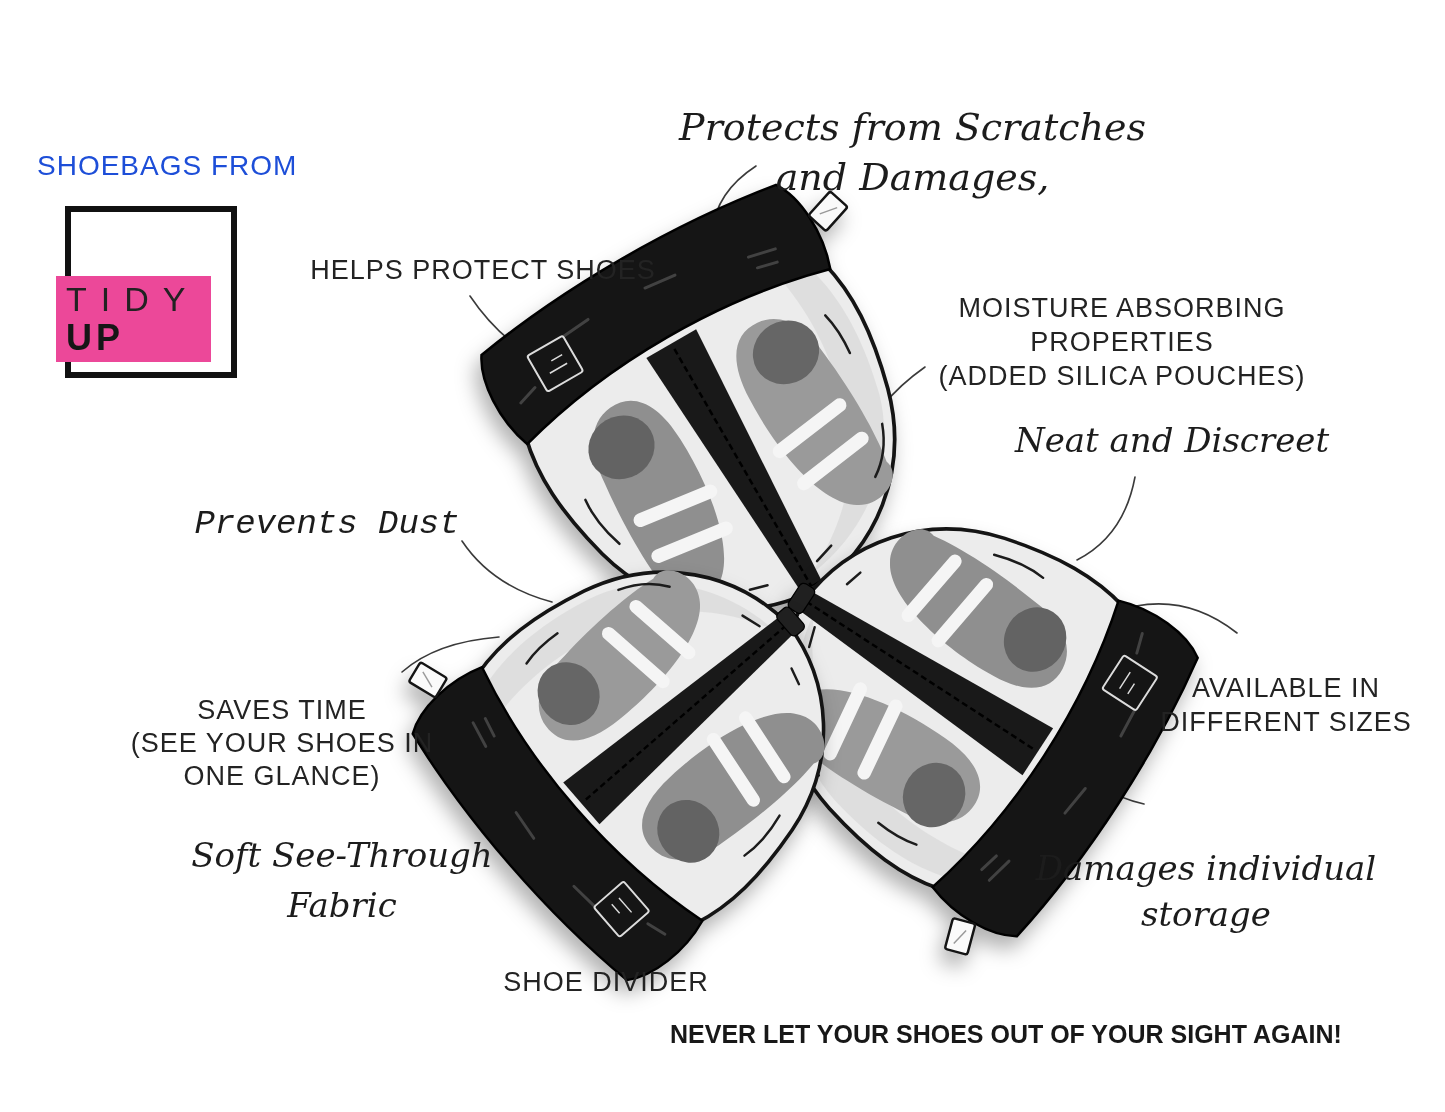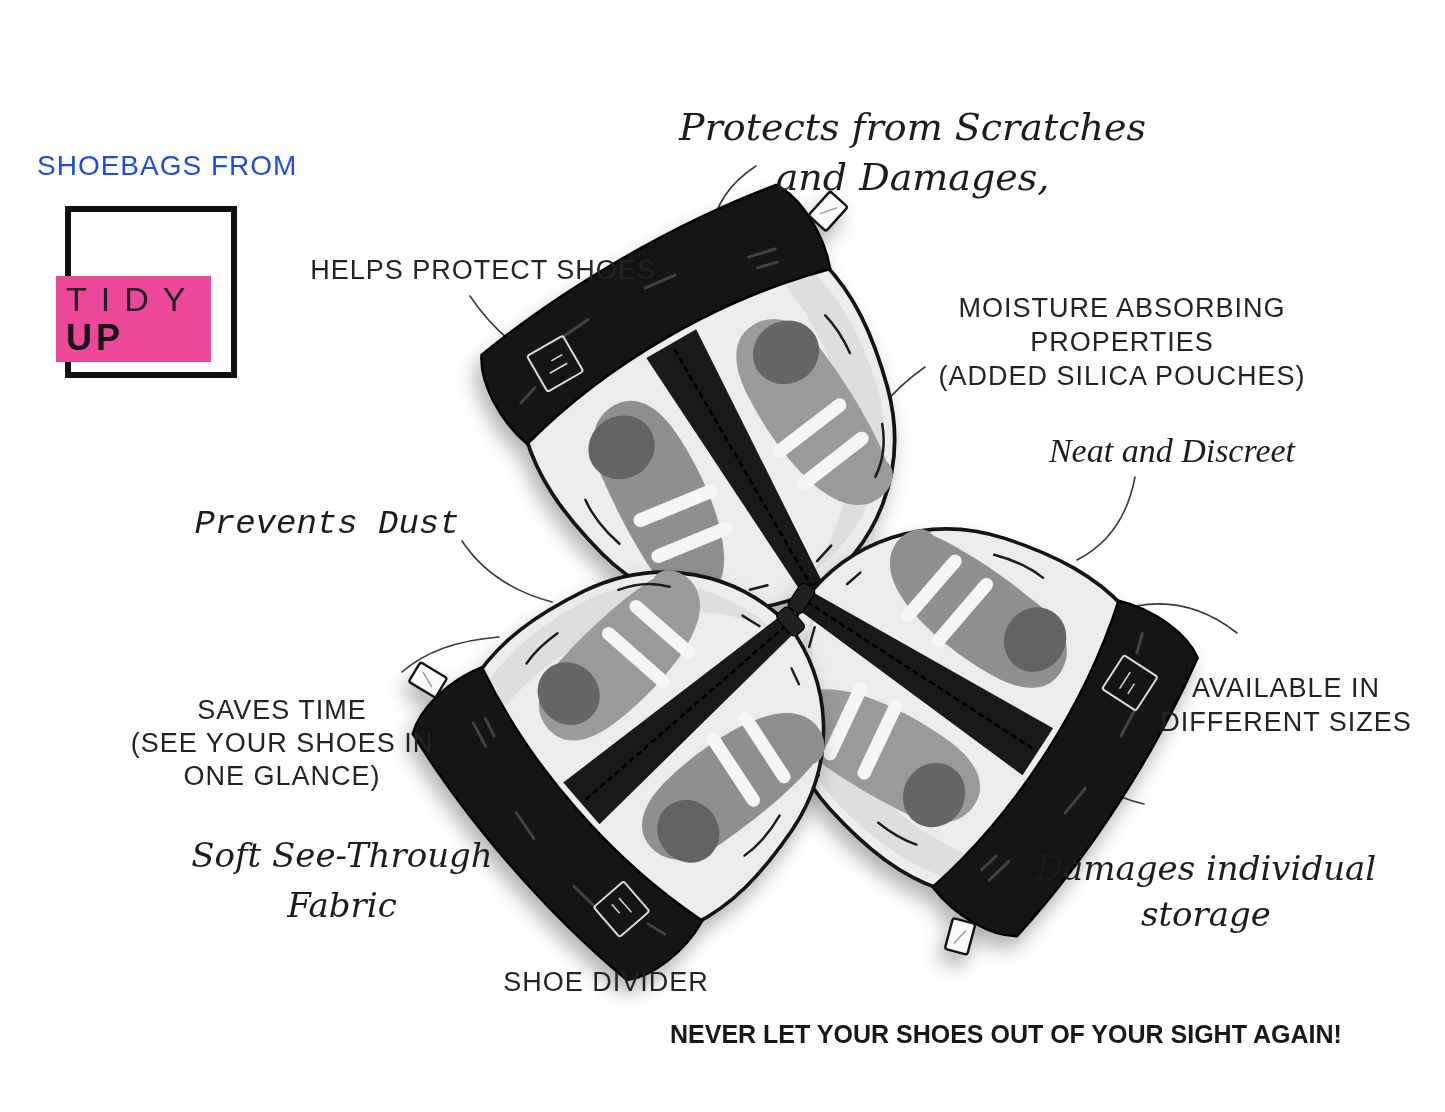--- a/index.html
+++ b/index.html
@@ -46,21 +46,21 @@
   }
   .script {
     font-family: "DejaVu Serif", serif;
     font-style: italic; font-weight: 400;
     color: #1c1c1c;
   }
 
   .c-protects  { left: 660px;  top: 102px; width: 505px; font-size: 38px; line-height: 50px; }
   .c-helps     { left: 283px;  top: 234px; width: 400px; }
   .c-moisture  { left: 922px;  top: 272px; width: 400px; }
-  .c-neat      { left: 972px;  top: 432px; width: 400px; font-size: 34px; font-family: Liberation Serif, serif; }
+  .c-neat      { left: 972px;  top: 420px; width: 400px; font-size: 34px; }
   .c-prevents  { left: 127px;  top: 505px; width: 400px; font-size: 34px; font-family: Liberation Mono, monospace; }
   .c-available { left: 1086px; top: 652px; width: 400px; }
   .c-saves     { left: 82px;   top: 675px; width: 400px; line-height: 33px; }
   .c-soft      { left: 142px;  top: 830px; width: 400px; font-size: 34px; line-height: 50px; }
   .c-allows    { left: 1006px; top: 845px; width: 400px; font-size: 34px; line-height: 46px; }
   .c-divider   { left: 406px;  top: 946px; width: 400px; }
 
   .tagline {
     left: 670px; top: 1020px; width: 720px;
     text-align: left;

